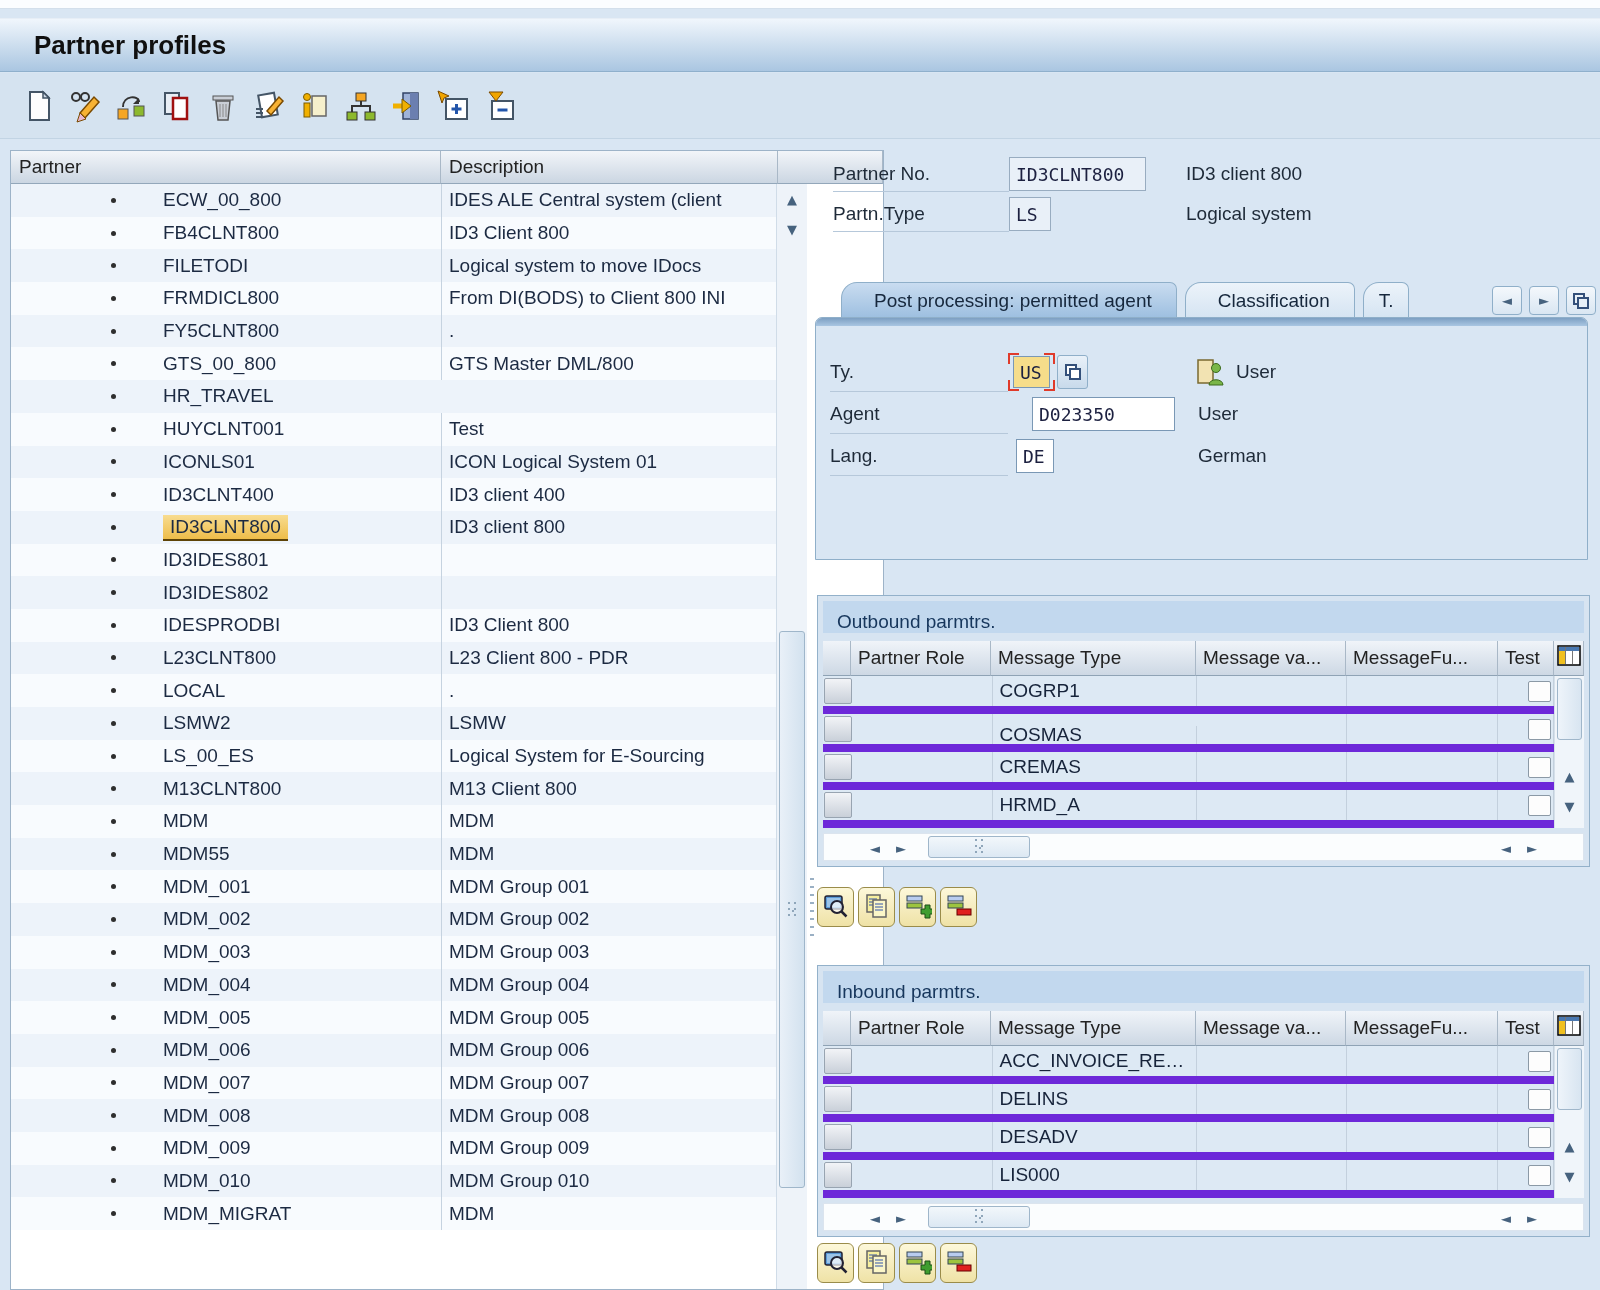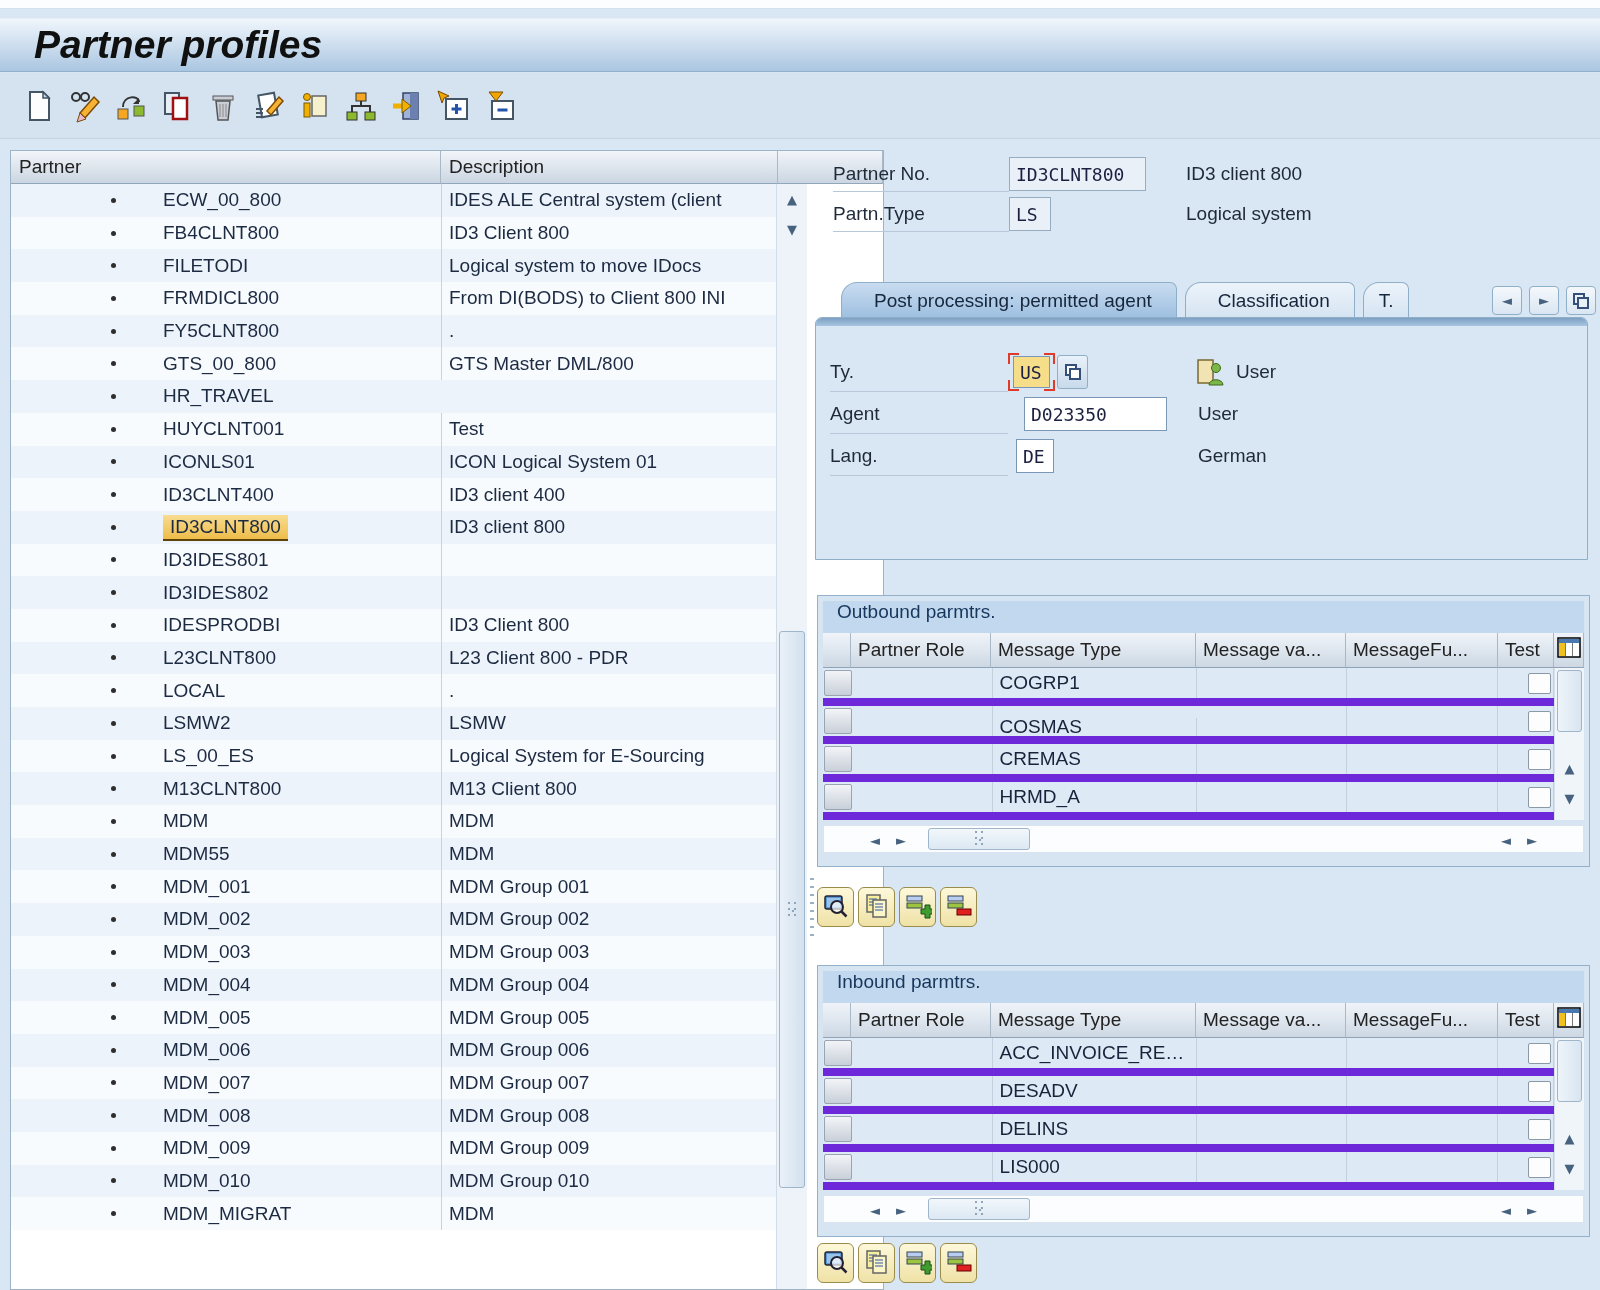--- a/index.html
+++ b/index.html
@@ -4,21 +4,21 @@
 <style>
   html,body{margin:0;padding:0}
   .screen{position:relative;width:1600px;height:1290px;background:#d9e6f3;overflow:hidden;
     font-family:"Liberation Sans",sans-serif;font-size:19px;color:#1e2a38}
   .top-strip{position:absolute;top:0;left:0;right:0;height:8px;background:#fbfdff;border-bottom:1px solid #d3dfeb}
 
   
   .title-bar{position:absolute;top:18px;left:0;right:0;height:54px;
     background:linear-gradient(#f0f6fc,#aac6e1);border-top:1px solid #e7eef6;border-bottom:1px solid #8fb0cc;
     display:flex;align-items:center;padding-left:34px;box-sizing:border-box}
-  .title-bar .ttl{font-size:39px;font-weight:bold;font-style:italic;color:#101010}
+  .title-bar .ttl{font-size:26px;font-weight:bold;color:#101010}
   .toolbar{position:absolute;top:73px;left:0;right:0;height:66px;background:#d5e3f0;
     border-bottom:1px solid #c2d4e4;display:flex;align-items:center;gap:12px;padding-left:22px;box-sizing:border-box}
   .tbtn{width:34px;height:34px;border:none;background:none;padding:0;cursor:pointer;flex:none}
   .tbtn svg{width:34px;height:34px;display:block}
 
   
   .left-panel{position:absolute;top:150px;left:10px;width:874px;height:1140px;
     border:1px solid #9db3c8;background:#fff;box-sizing:border-box}
   .lp-header{display:flex;height:33px}
   .lp-h{background:linear-gradient(#f2f5f9,#cbd6e2);border-right:1px solid #a9b8c7;border-bottom:1px solid #93a7ba;
@@ -77,21 +77,21 @@
   .mini-btn{width:31px;height:34px;margin-left:2px;background:linear-gradient(#e9f1f9,#c8daeb);
     border:1px solid #8fafc9;border-radius:3px;display:flex;align-items:center;justify-content:center;padding:0;cursor:pointer}
   .w-agent{width:143px}.w-small{width:38px}
   .usericon{position:absolute;left:366px;width:28px;height:28px}
   .fdesc2{position:absolute;white-space:nowrap}
   .fdesc2.d1{left:406px}.fdesc2.d2{left:368px}
 
   
   .parmbox{position:absolute;left:2px;width:773px;height:272px;border:1px solid #93b1ca;background:#d7e4f1;
     box-sizing:border-box;padding:5px}
-  .pb-title{height:32px;background:#c2d8ee;display:flex;align-items:flex-start;padding-left:14px;color:#16365c;margin-bottom:0}
+  .pb-title{height:32px;background:#c2d8ee;display:flex;align-items:flex-end;padding-left:14px;color:#16365c;margin-bottom:8px}
   .pb-header{display:flex;height:35px}
   .ph{background:linear-gradient(#f0f4f9,#cdd8e4);border-right:1px solid #a9b8c7;border-bottom:1px solid #8fa3b5;
     display:flex;align-items:center;padding-left:7px;box-sizing:border-box;color:#222;white-space:nowrap;overflow:hidden}
   .ph.corner{width:28px;padding:0}
   .ph.cfg{width:30px;padding:0;align-items:center;justify-content:center}
   .pb-body{display:flex}
   .pb-rows{width:731px}
   .prow2{height:38px;display:flex;border-bottom:8px solid #6d28d9;background:#dde9f4;box-sizing:border-box}
   .sel-cell{width:26px;margin:2px 1px;background:linear-gradient(#f2f4f7,#c9d0d9);border:1px solid #98a4b1;border-radius:2px;flex:none}
   .pcell{box-sizing:border-box;border-right:1px solid #c3d0dd;display:flex;align-items:center;padding-left:7px;
@@ -433,21 +433,21 @@
             <rect x="2" y="2" width="15" height="23" fill="#f2e3b2" stroke="#7a6a30" stroke-width="1.5"></rect>
             <circle cx="20" cy="10" r="4.5" fill="#7ab648" stroke="#3c6a1e"></circle>
             <path d="M13 27c0-7 14-7 14 0z" fill="#7ab648" stroke="#3c6a1e"></path>
           </svg>
         </span>
         <span class="fdesc2 d1">User</span>
       </div>
 
       <div class="tc-row" style="top:76px">
         <span class="flabel tclabel">Agent</span>
-        <span class="fval w-agent" style="margin-left:16px">D023350</span>
+        <span class="fval w-agent" style="margin-left:24px">D023350</span>
         <span class="fdesc2 d2">User</span>
       </div>
 
       <div class="tc-row" style="top:118px">
         <span class="flabel tclabel">Lang.</span>
         <span class="fval w-small" style="margin-left:8px">DE</span>
         <span class="fdesc2 d2">German</span>
       </div>
     </div>
 
@@ -592,31 +592,31 @@
               <div class="pcell" style="width: 205px;">ACC_INVOICE_RE…</div>
               <div class="pcell" style="width: 150px;"></div>
               <div class="pcell" style="width: 152px;"></div>
               <div class="pcell test" style="width: 56px;">
                 <span class="cb"></span>
               </div>
             </div>
             <div class="prow2">
               <div class="sel-cell"></div>
               <div class="pcell" style="width: 140px;"></div>
+              <div class="pcell" style="width: 205px;">DELINS</div>
+              <div class="pcell" style="width: 150px;"></div>
+              <div class="pcell" style="width: 152px;"></div>
+              <div class="pcell test" style="width: 56px;">
+                <span class="cb"></span>
+              </div>
+            </div>
+            <div class="prow2">
+              <div class="sel-cell"></div>
+              <div class="pcell" style="width: 140px;"></div>
               <div class="pcell" style="width: 205px;">DESADV</div>
-              <div class="pcell" style="width: 150px;"></div>
-              <div class="pcell" style="width: 152px;"></div>
-              <div class="pcell test" style="width: 56px;">
-                <span class="cb"></span>
-              </div>
-            </div>
-            <div class="prow2">
-              <div class="sel-cell"></div>
-              <div class="pcell" style="width: 140px;"></div>
-              <div class="pcell" style="width: 205px;">DELINS</div>
               <div class="pcell" style="width: 150px;"></div>
               <div class="pcell" style="width: 152px;"></div>
               <div class="pcell test" style="width: 56px;">
                 <span class="cb"></span>
               </div>
             </div>
             <div class="prow2">
               <div class="sel-cell"></div>
               <div class="pcell" style="width: 140px;"></div>
               <div class="pcell" style="width: 205px;">LIS000</div>

